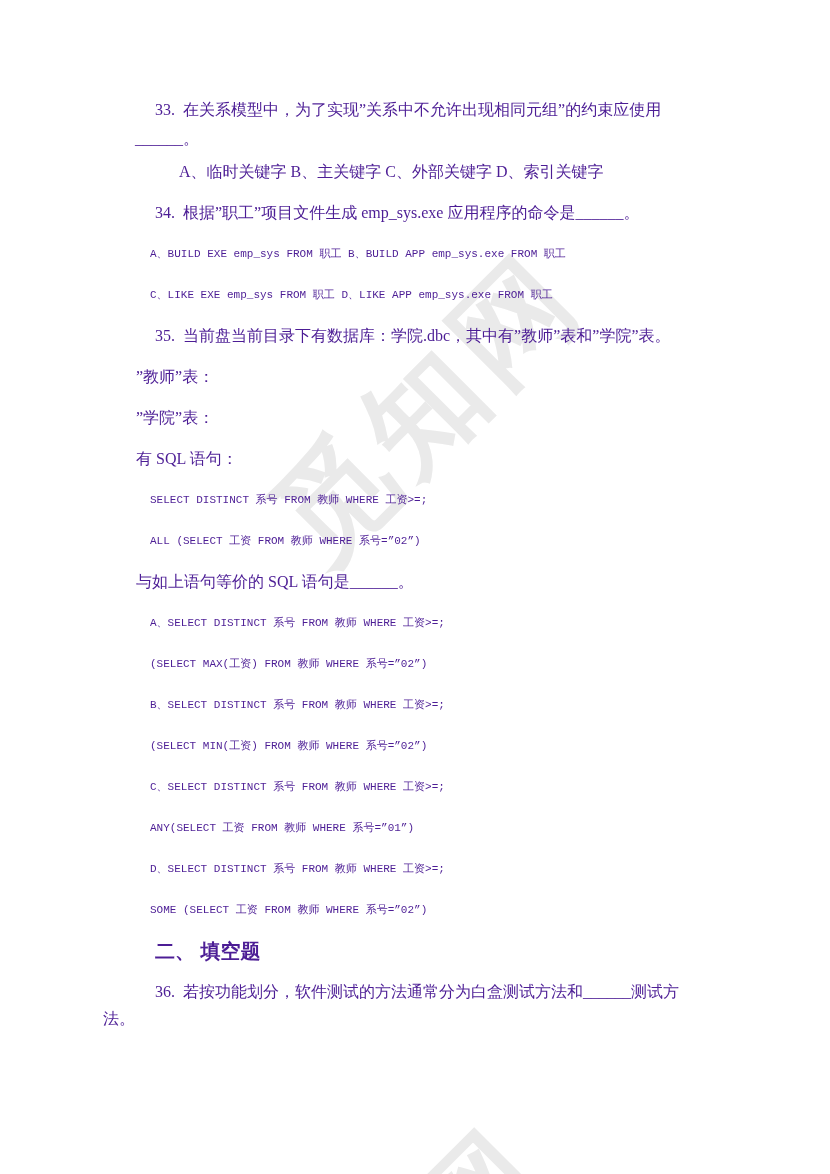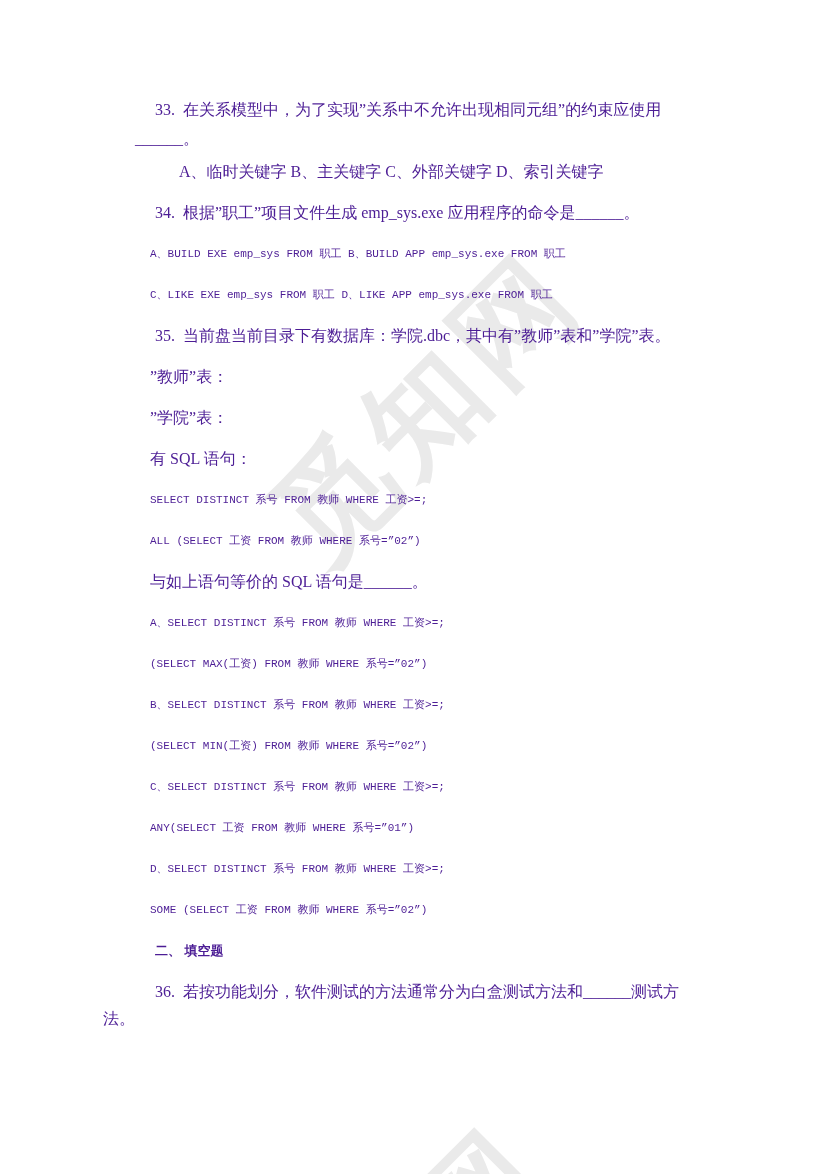--- a/index.html
+++ b/index.html
@@ -34,31 +34,31 @@
     color: #4c1d95;
   }
   .line {
     white-space: pre;
     font-size: 16px;
     line-height: 20px;
     margin: 0 0 21px 52px;
   }
   .kind-question { margin-left: 52px; }
   .kind-option   { margin-left: 76px; }
-  .kind-label    { margin-left: 47px; }
+  .kind-label    { margin-left: 33px; }
   .kind-code, .kind-option-code {
     margin-left: 47px;
     font-family: "Liberation Mono", "DejaVu Sans Mono", monospace;
     font-size: 11px;
   }
   .kind-heading {
     margin-left: 52px;
     font-weight: bold;
     font-family: "Liberation Sans", "DejaVu Sans", sans-serif;
-    font-size: 13px;
+    font-size: 20px;
   }
   .kind-continuation {
     margin-left: 32px;
     margin-top: -12px;
     margin-bottom: 13px;
   }
   .kind-continuation-flush {
     margin-left: 0;
     margin-top: -14px;
   }

